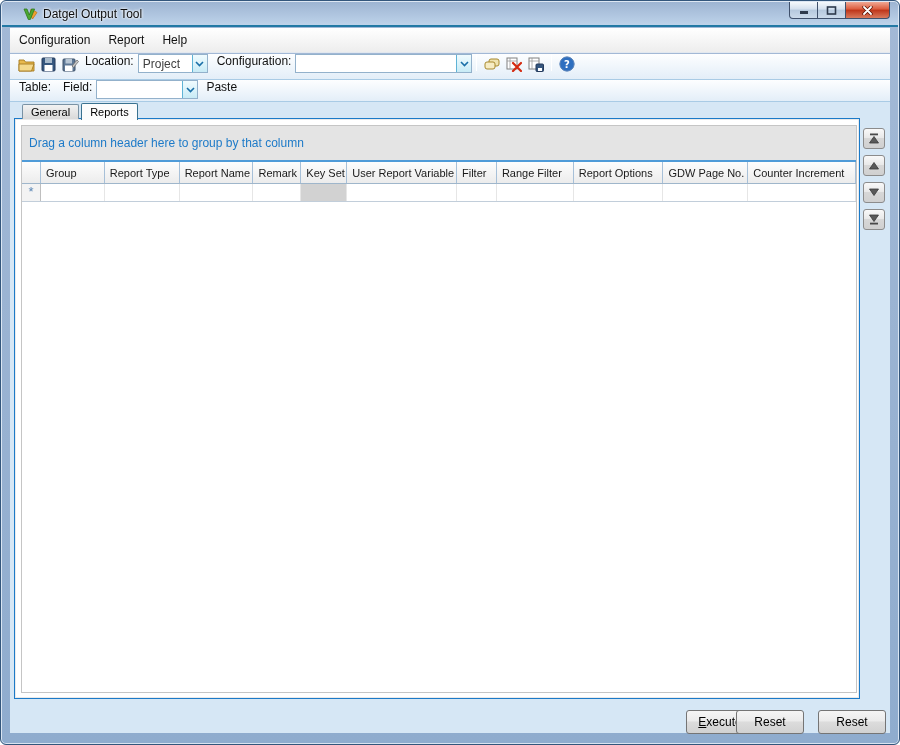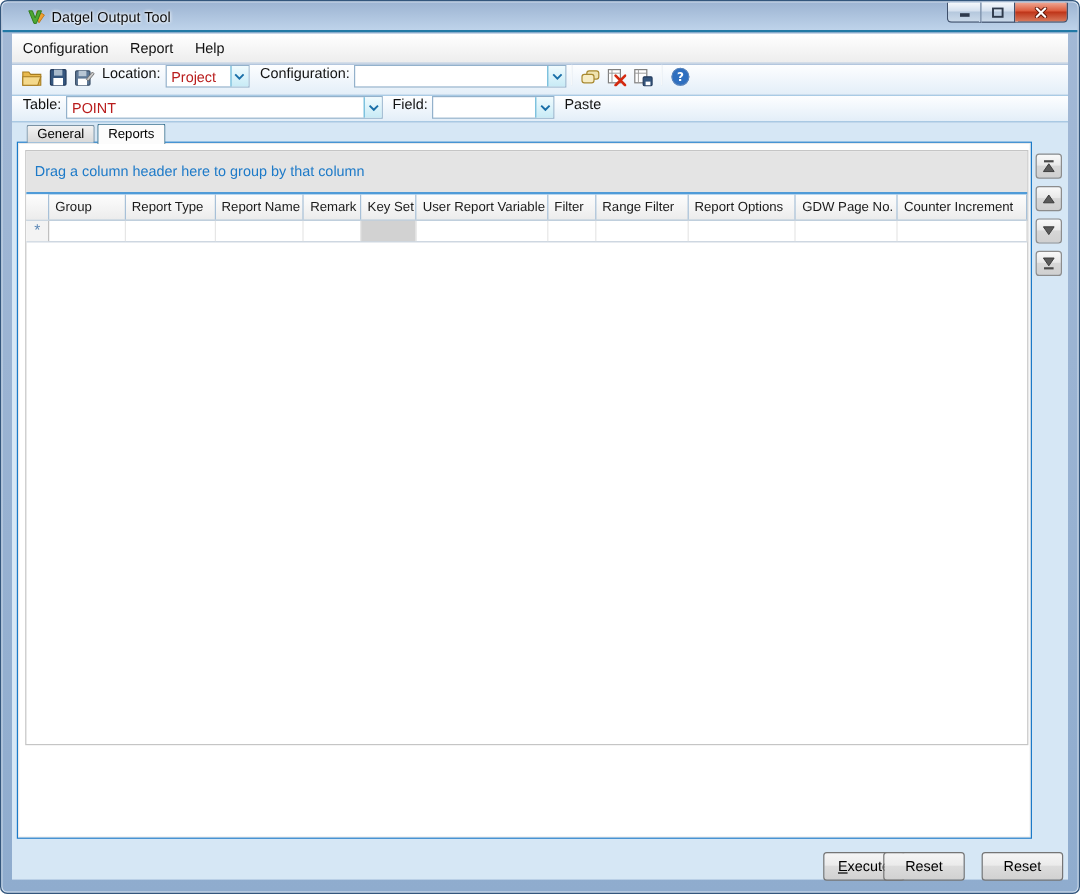--- a/index.html
+++ b/index.html
@@ -37,38 +37,38 @@
              background:linear-gradient(#FDFEFF,#E3EEF8);
              border-bottom:1px solid #A9CBE5;
              display:flex; font-size:12px; color:#111; }
   .toolbar.row1 { top:53px; height:26px; padding:0 5px; }
   .toolbar.row2 { top:79px; height:22px; padding:0 5px; }
   .tb-label { margin:0 4px; white-space:nowrap; }
   .tb-icon { width:20px; height:20px; display:flex; align-items:center; justify-content:center; margin:0 1px; }
   .tb-sep { width:1px; height:17px; background:#C2D2E0; border-right:1px solid #fff; margin:0 4px; }
 
   .combo { display:flex; height:19px; background:#fff; border:1px solid #93B1CB; align-items:stretch; }
-  .combo-value { flex:1; font-size:12px; padding:2px 4px; white-space:nowrap; overflow:hidden; color:#b91c1c; }
+  .combo-value { flex:1; font-size:12px; padding:2px 4px; white-space:nowrap; overflow:hidden; color:#404040; }
   .combo-btn { width:15px; background:linear-gradient(#F0FBFE,#C8EBF6);
                border-left:1px solid #5FB3D6; display:flex; align-items:center; justify-content:center; }
 
   
   .client { position:absolute; left:9px; right:9px; top:101px; bottom:11px; background:#D6E7F5; }
 
   .tab-strip { position:absolute; left:13px; top:102px; height:16px; display:flex; align-items:flex-end;
                padding-left:8px; gap:2px; z-index:3; }
   .tab { height:15px; padding:0 8px; font-size:11px; display:flex; align-items:center;
          border:1px solid #7A92A4; border-bottom:none; border-radius:2px 2px 0 0;
          background:linear-gradient(#F2F2F2,#D9D9D9); color:#000; }
   .tab.active { height:17px; margin-bottom:-1px; background:#FCFCFC; border-color:#3A7290; position:relative; }
 
   .tab-panel { position:absolute; left:13px; top:117px; width:846px; height:581px;
                background:#fff; border:1px solid #1B7AC8; box-shadow:inset 0 0 0 1px #EAEAEA; z-index:2; }
 
-  .grid { position:absolute; left:6px; top:6px; width:836px; height:496px;
+  .grid { position:absolute; left:6px; top:6px; width:836px; height:568px;
           border:1px solid #C5C5C5; background:#fff; }
   .group-panel { height:34px; background:#E4E4E4; display:flex; align-items:center;
                  padding-left:7px; font-size:12px; color:#1D7AC8; }
   .header-row { display:flex; height:24px; background:linear-gradient(#FDFDFD,#ECECEC);
                 border-top:2px solid #4F9BD8; border-bottom:1px solid #9FB6CB; }
   .header-cell { font-size:11px; color:#1a1a1a; display:flex; align-items:center;
                  padding:0 5px; border-right:1px solid #A7C0D8; overflow:hidden; white-space:nowrap; }
   .indicator-head { width:19px; background:linear-gradient(#FDFDFD,#ECECEC); border-right:1px solid #A7C0D8; }
   .data-row { display:flex; height:18px; background:#fff; border-bottom:1px solid #C2CEDA; }
   .indicator-cell { width:19px; background:#F3F3F3; border-right:1px solid #BFBFBF;
@@ -197,28 +197,20 @@
       <svg width="16" height="16" viewBox="0 0 16 16">
         <circle cx="8" cy="8" r="7" fill="#2E6FC0" stroke="#1A4E90"></circle>
         <circle cx="8" cy="8" r="7" fill="none" stroke="#7FA8E0" stroke-width="1" opacity="0.6"></circle>
         <text x="8" y="11.5" text-anchor="middle" font-size="10" font-weight="bold" fill="#fff" font-family="'DejaVu Sans',sans-serif">?</text>
       </svg>
     </div>
   </div>
 
   <div class="toolbar row2">
     <span class="tb-label">Table:</span>
-    <div class="combo" style="width:264px">
-      <span class="combo-value">POINT</span>
-      <span class="combo-btn">
-        <svg width="9" height="6" viewBox="0 0 9 6">
-            <polyline points="1,1 4.5,4.5 8,1" fill="none" stroke="#1A6FA8" stroke-width="1.6"></polyline>
-          </svg>
-      </span>
-    </div>
     <span class="tb-label" style="margin-left:8px">Field:</span>
     <div class="combo" style="width:102px">
       <span class="combo-value"></span>
       <span class="combo-btn">
         <svg width="9" height="6" viewBox="0 0 9 6">
             <polyline points="1,1 4.5,4.5 8,1" fill="none" stroke="#1A6FA8" stroke-width="1.6"></polyline>
           </svg>
       </span>
     </div>
     <span class="tb-label" style="margin-left:8px">Paste</span>

